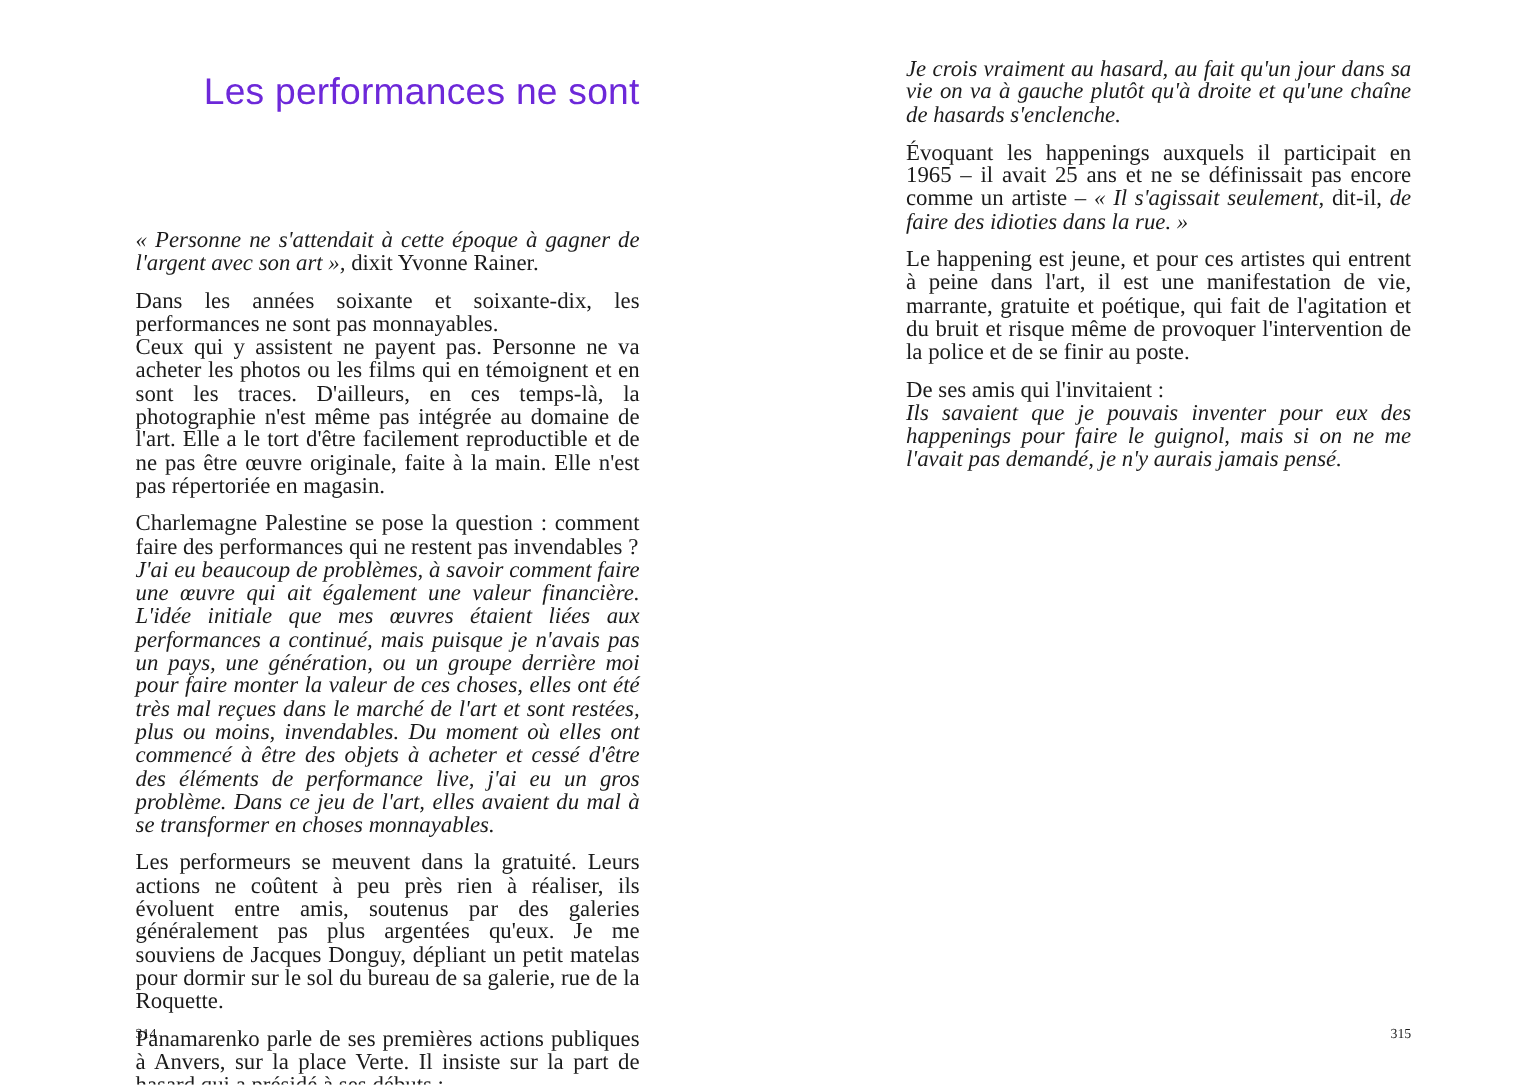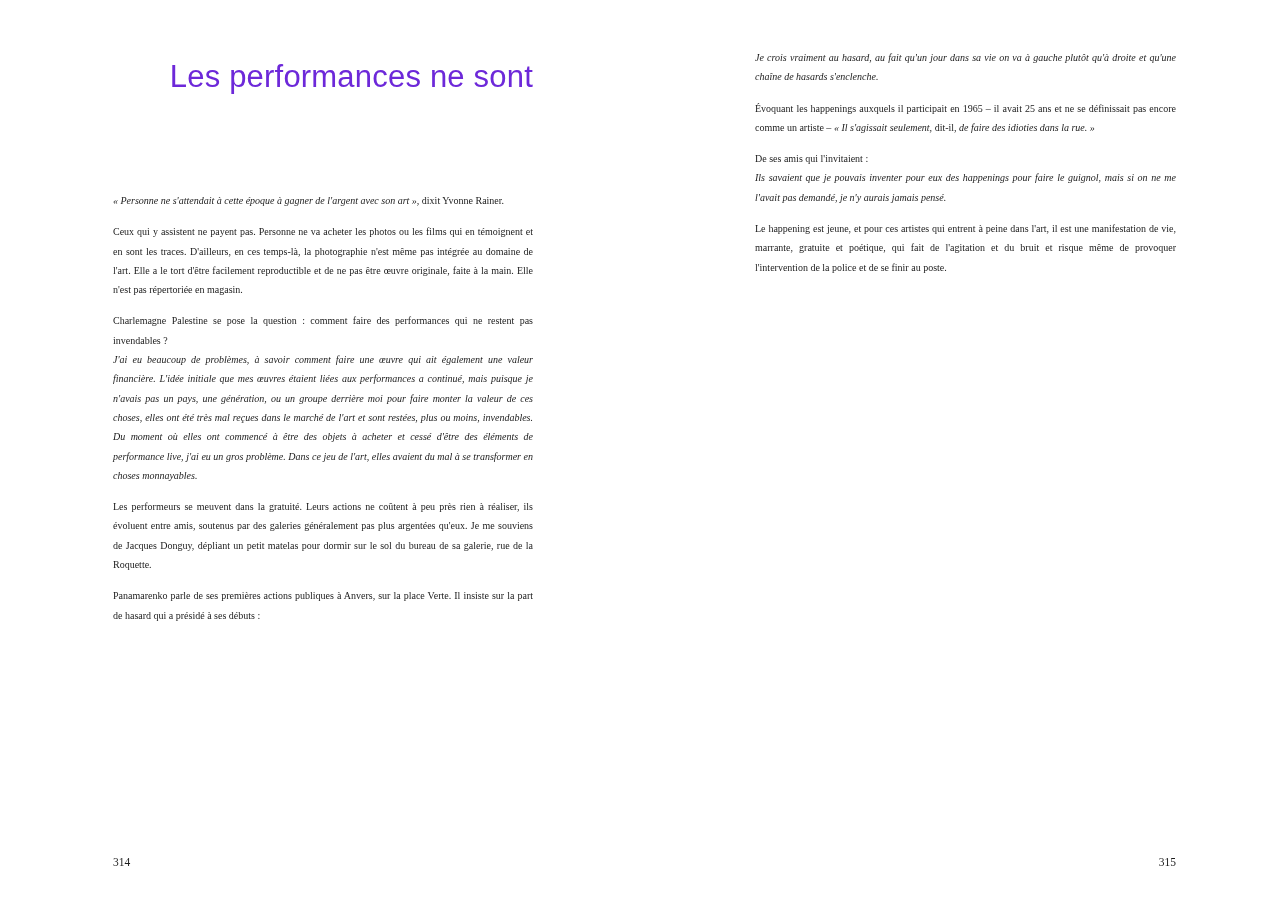--- a/index.html
+++ b/index.html
@@ -36,21 +36,21 @@
     font-size: 31px;
     line-height: 38px;
     color: #6d28d9;
     letter-spacing: 0.2px;
   }
 
   .page-body {
     position: absolute;
     left: 0;
     width: 100%;
-    font-size: 10px;
+    font-size: 19px;
     line-height: 19.3px;
     text-align: justify;
     hyphens: auto;
     -webkit-hyphens: auto;
   }
   .body-left  { top: 191px; }
   .body-right { top: 48px; }
 
   .para {
     margin: 0 0 12px 0;
@@ -71,35 +71,36 @@
 </head>
 <body>
 
 <div class="spread">
 
   <section class="page page-left">
     <h1 class="chapter-title"><span>Les performances ne sont</span><br></h1>
 
     <div class="page-body body-left">
         <p class="para"><span class="it">« Personne ne s'attendait à cette époque à gagner de l'argent avec son art », </span><span>dixit Yvonne Rainer.</span></p>
-        <p class="para"><span>Ceux qui y assistent ne payent pas. Personne ne va acheter les photos ou les films qui en témoignent et en sont les traces. D'ailleurs, en ces temps-là, la photographie n'est même pas intégrée au domaine de l'art. Elle a le tort d'être facilement reproductible et de ne pas être œuvre originale, faite à la main. Elle n'est pas répertoriée en magasin.</span></p>
+        <p class="para"><span>Dans les années soixante et soixante-dix, les performances ne sont pas monnayables.
+</span><span>Ceux qui y assistent ne payent pas. Personne ne va acheter les photos ou les films qui en témoignent et en sont les traces. D'ailleurs, en ces temps-là, la photographie n'est même pas intégrée au domaine de l'art. Elle a le tort d'être facilement reproductible et de ne pas être œuvre originale, faite à la main. Elle n'est pas répertoriée en magasin.</span></p>
         <p class="para"><span>Charlemagne Palestine se pose la question : comment faire des performances qui ne restent pas invendables ?
 </span><span class="it">J'ai eu beaucoup de problèmes, à savoir comment faire une œuvre qui ait également une valeur financière. L'idée initiale que mes œuvres étaient liées aux performances a continué, mais puisque je n'avais pas un pays, une génération, ou un groupe derrière moi pour faire monter la valeur de ces choses, elles ont été très mal reçues dans le marché de l'art et sont restées, plus ou moins, invendables. Du moment où elles ont commencé à être des objets à acheter et cessé d'être des éléments de performance live, j'ai eu un gros problème. Dans ce jeu de l'art, elles avaient du mal à se transformer en choses monnayables.</span></p>
         <p class="para"><span>Les performeurs se meuvent dans la gratuité. Leurs actions ne coûtent à peu près rien à réaliser, ils évoluent entre amis, soutenus par des galeries généralement pas plus argentées qu'eux. Je me souviens de Jacques Donguy, dépliant un petit matelas pour dormir sur le sol du bureau de sa galerie, rue de la Roquette.</span></p>
         <p class="para"><span>Panamarenko parle de ses premières actions publiques à Anvers, sur la place Verte. Il insiste sur la part de hasard qui a présidé à ses débuts :</span></p>
       </div>
 
     <div class="pagenum pagenum-left">314</div>
   </section>
 
   <section class="page page-right">
     <div class="page-body body-right">
         <p class="para"><span class="it">Je crois vraiment au hasard, au fait qu'un jour dans sa vie on va à gauche plutôt qu'à droite et qu'une chaîne de hasards s'enclenche.</span></p>
         <p class="para"><span>Évoquant les happenings auxquels il participait en 1965 – il avait 25 ans et ne se définissait pas encore comme un artiste – </span><span class="it">« Il s'agissait seulement, </span><span>dit-il, </span><span class="it">de faire des idioties dans la rue. »</span></p>
+        <p class="para"><span>Le happening est jeune, et pour ces artistes qui entrent à peine dans l'art, il est une manifestation de vie, marrante, gratuite et poétique, qui fait de l'agitation et du bruit et risque même de provoquer l'intervention de la police et de se finir au poste.</span></p>
         <p class="para"><span>De ses amis qui l'invitaient :
 </span><span class="it">Ils savaient que je pouvais inventer pour eux des happenings pour faire le guignol, mais si on ne me l'avait pas demandé, je n'y aurais jamais pensé.</span></p>
-        <p class="para"><span>Le happening est jeune, et pour ces artistes qui entrent à peine dans l'art, il est une manifestation de vie, marrante, gratuite et poétique, qui fait de l'agitation et du bruit et risque même de provoquer l'intervention de la police et de se finir au poste.</span></p>
       </div>
 
     <div class="pagenum pagenum-right">315</div>
   </section>
 
 </div>
 
 </body></html>

